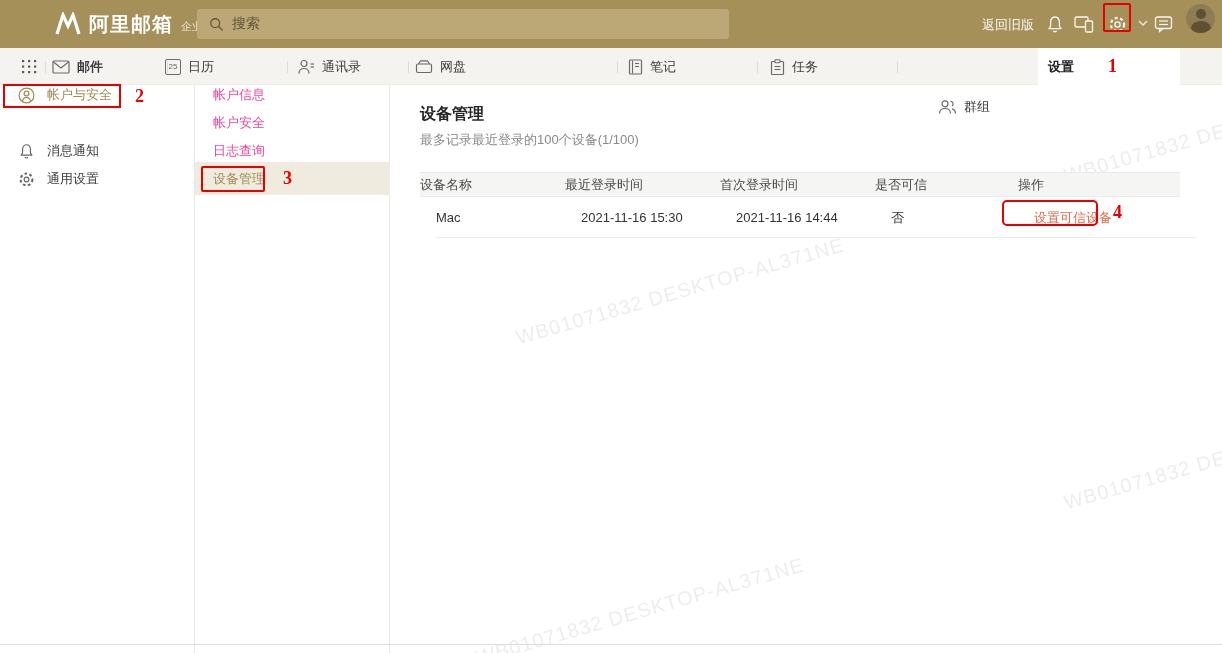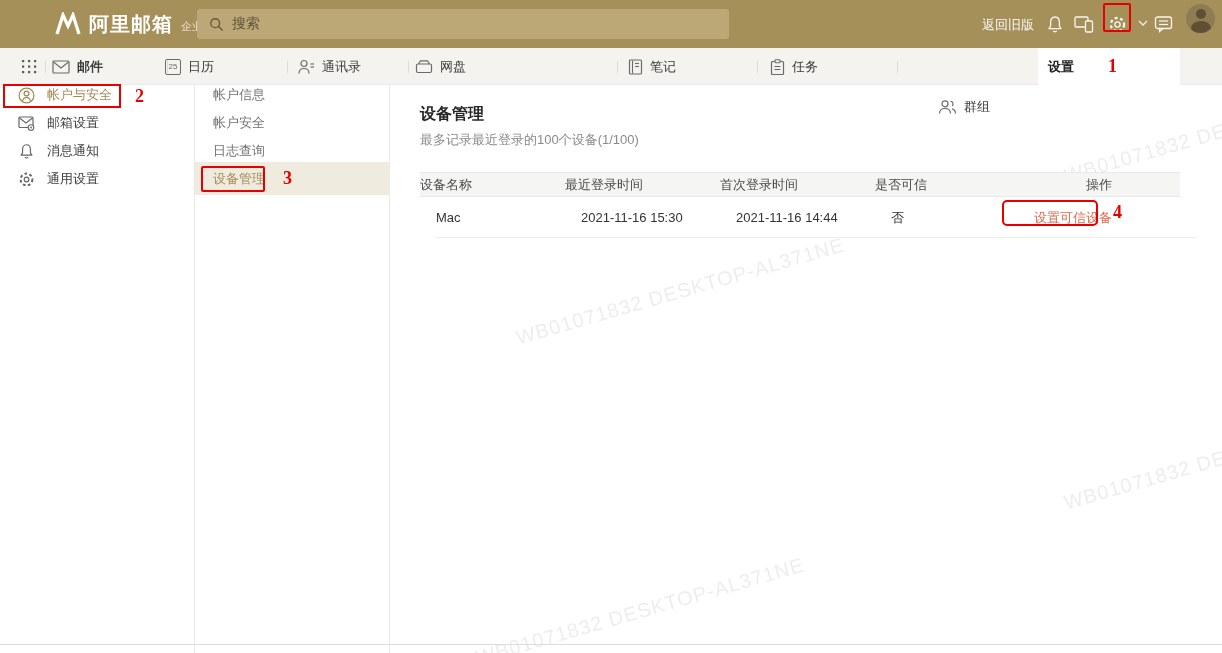--- a/index.html
+++ b/index.html
@@ -22,21 +22,21 @@
   .nav-sep { position:absolute; top:13px; width:1px; height:12px; background:#dddcd6; }
   .nav-tab { position:absolute; top:0; height:37px; display:flex; align-items:center; gap:7px; color:#3c3c3c; font-size:13px; cursor:pointer; white-space:nowrap; }
   .nav-tab.active { color:#222; font-weight:bold; }
   .cal-icon { width:16px; height:16px; border:1.2px solid #6b6b6b; border-radius:2px; display:flex; align-items:center; justify-content:center; font-size:8px; color:#6b6b6b; }
 
   
   .sidebar1 { position:absolute; left:0; top:85px; width:195px; height:568px; background:#fff; border-right:1px solid #e8e8e4; }
   .sidebar2 { position:absolute; left:195px; top:85px; width:195px; height:568px; background:#fff; border-right:1px solid #e8e8e4; }
   .side-item { position:absolute; left:0; width:100%; height:20px; display:flex; align-items:center; gap:12px; padding-left:18px; font-size:13px; color:#3c3c3c; cursor:pointer; }
   .side-item.gold { color:#a38a55; }
-  .sub-item { position:absolute; left:0; width:100%; height:20px; display:flex; align-items:center; padding-left:18px; font-size:13px; color:#737373; cursor:pointer; }
+  .sub-item { position:absolute; left:0; width:100%; height:20px; display:flex; align-items:center; padding-left:18px; font-size:13px; color:#ec4899; cursor:pointer; }
   .sub-active-bg { position:absolute; left:0; top:77px; width:195px; height:33px; background:#f0ebdf; }
   .sub-item.gold { color:#a58c56; }
 
   
   .main-title { position:absolute; left:420px; top:104px; font-size:16px; font-weight:bold; color:#262626; }
   .main-sub { position:absolute; left:420px; top:131px; font-size:13px; color:#8a8a8a; }
   .tbl-header { position:absolute; left:420px; top:172px; width:760px; height:25px; background:#f5f5f3; border-top:1px solid #e9e9e6; border-bottom:1px solid #e9e9e6; display:flex; align-items:center; }
   .tbl-row { position:absolute; left:436px; top:198px; width:760px; height:40px; border-bottom:1px solid #ededeb; display:flex; align-items:center; }
   .c1{width:145px;} .c2{width:155px;} .c3{width:155px;} .c4{width:125px;} .c5{width:180px;}
   .th { font-size:13px; color:#4a4a4a; }
@@ -214,29 +214,20 @@
 
   <div class="sidebar1">
     <div class="side-item gold" style="top:0;">
       <svg width="17" height="17" viewBox="0 0 17 17">
         <circle cx="8.5" cy="8.5" r="7.4" fill="none" stroke="#a38a55" stroke-width="1.2"></circle>
         <circle cx="8.5" cy="6.5" r="2.4" fill="none" stroke="#a38a55" stroke-width="1.2"></circle>
         <path d="M4.5 13.8 C5.2 11.5 6.7 10.4 8.5 10.4 C10.3 10.4 11.8 11.5 12.5 13.8" fill="none" stroke="#a38a55" stroke-width="1.2"></path>
       </svg>
       <span>帐户与安全</span>
     </div>
-    <div class="side-item" style="top:28px;">
-      <svg width="17" height="15" viewBox="0 0 17 15">
-        <rect x="1" y="1" width="14" height="10.5" rx="1" fill="none" stroke="#666" stroke-width="1.2"></rect>
-        <polyline points="1.5,2 8,7 14.5,2" fill="none" stroke="#666" stroke-width="1.2"></polyline>
-        <circle cx="13" cy="11.5" r="2.8" fill="#fff" stroke="#666" stroke-width="1.1"></circle>
-        <circle cx="13" cy="11.5" r="0.9" fill="#666"></circle>
-      </svg>
-      <span>邮箱设置</span>
-    </div>
     <div class="side-item" style="top:56px;">
       <svg width="17" height="17" viewBox="0 0 18 19">
         <path d="M9 2 C5.7 2 4.6 4.6 4.6 7.6 L4.6 11 L3 13.6 L15 13.6 L13.4 11 L13.4 7.6 C13.4 4.6 12.3 2 9 2 Z" fill="none" stroke="#666" stroke-width="1.3" stroke-linejoin="round"></path>
         <path d="M7.4 15.6 a1.7 1.7 0 0 0 3.2 0" fill="none" stroke="#666" stroke-width="1.3"></path>
       </svg>
       <span>消息通知</span>
     </div>
     <div class="side-item" style="top:84px;">
       <svg width="17" height="17" viewBox="0 0 19 19">
         <circle cx="9.5" cy="9.5" r="6.6" fill="none" stroke="#666" stroke-width="2.2" stroke-dasharray="3 2.6"></circle>
@@ -263,21 +254,21 @@
   </div>
 
   <div class="main-title">设备管理</div>
   <div class="main-sub">最多记录最近登录的100个设备(1/100)</div>
 
   <div class="tbl-header">
     <span class="th c1">设备名称</span>
     <span class="th c2">最近登录时间</span>
     <span class="th c3">首次登录时间</span>
     <span class="th c4">是否可信</span>
-    <span class="th c5" style="padding-left:18px;text-align:center;">操作</span>
+    <span class="th c5" style="padding-left:18px;">操作</span>
   </div>
 
   <div class="tbl-row">
     <span class="td c1">Mac</span>
     <span class="td c2">2021-11-16 15:30</span>
     <span class="td c3">2021-11-16 14:44</span>
     <span class="td c4">否</span>
     <span class="td c5 link">设置可信设备</span>
   </div>
 

